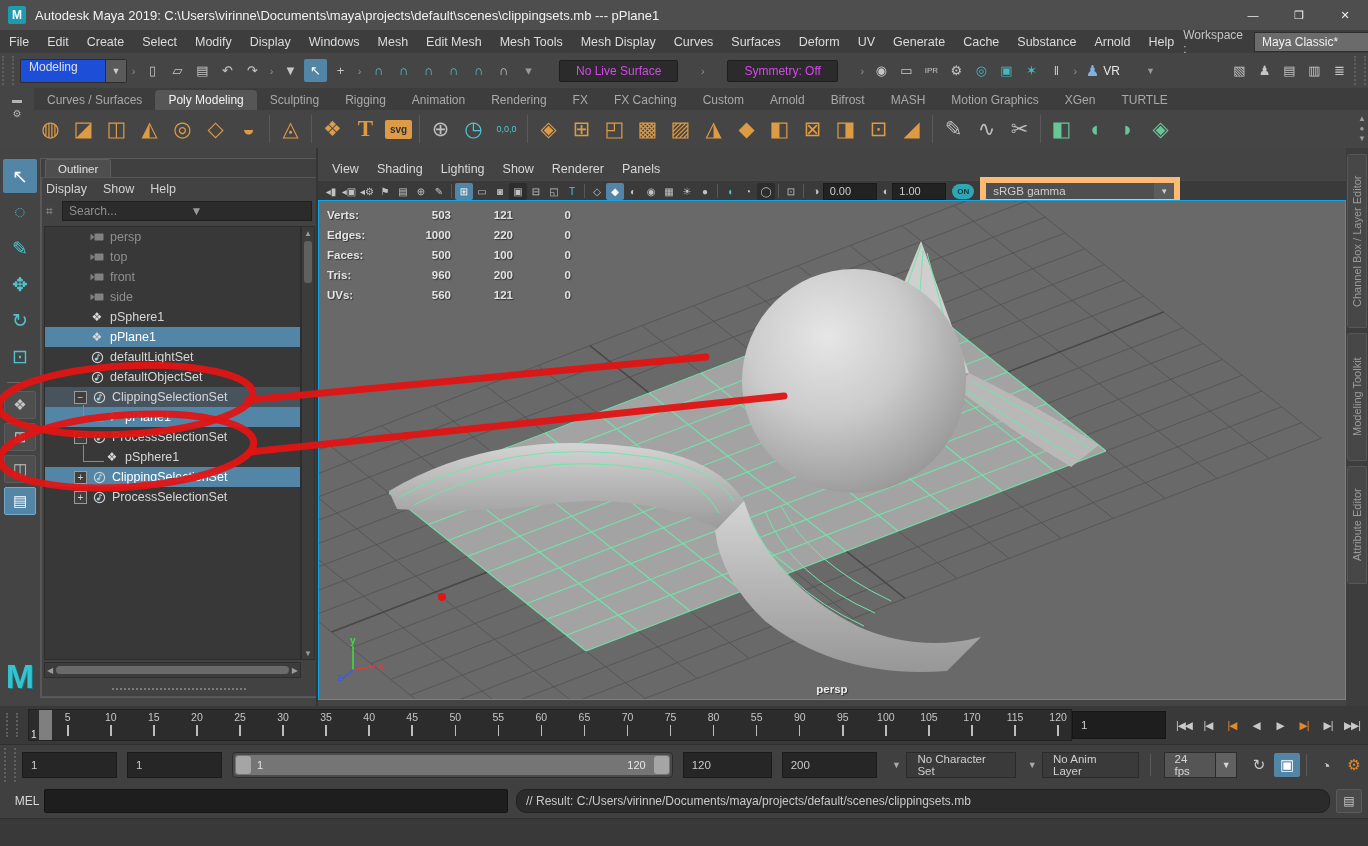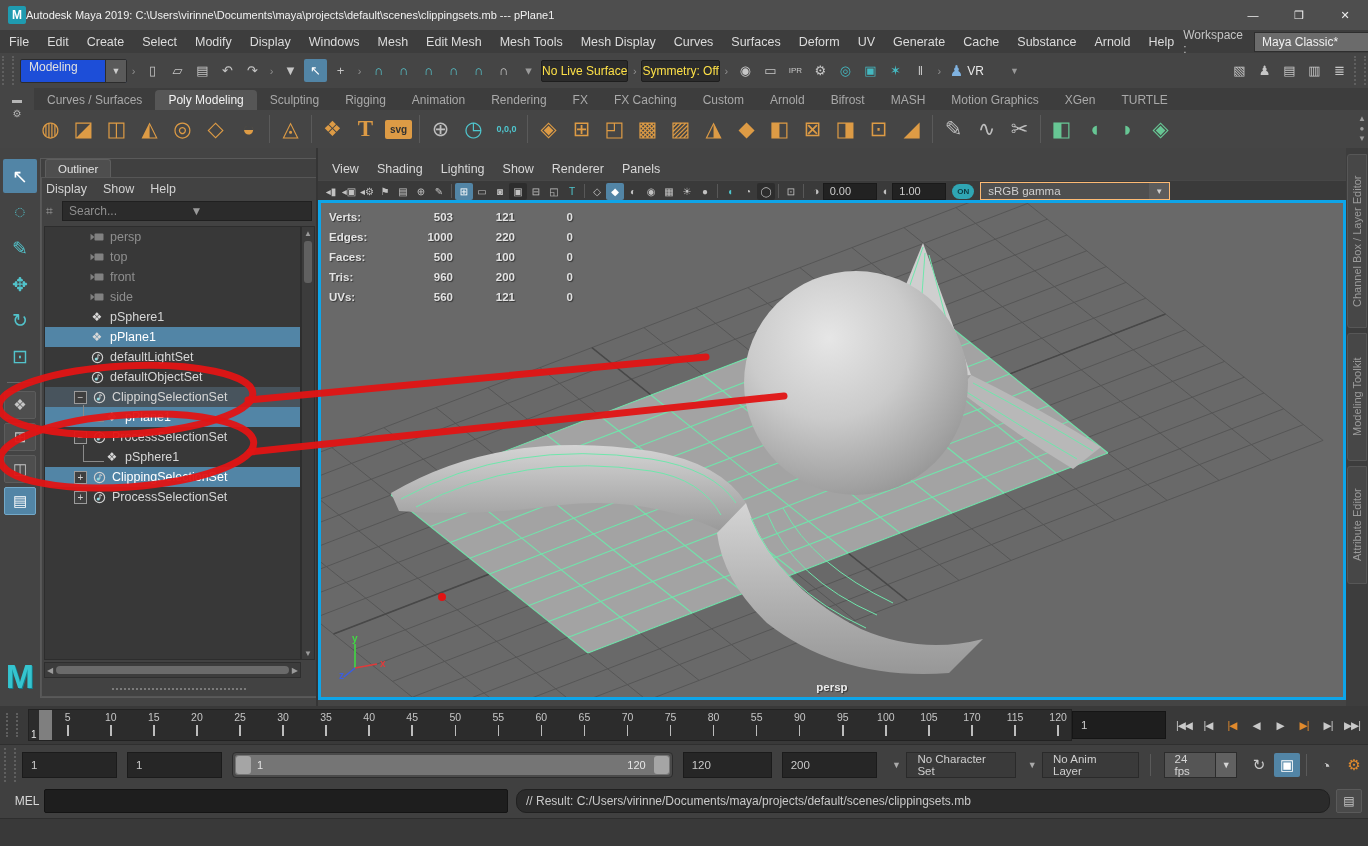--- a/index.html
+++ b/index.html
@@ -3,56 +3,56 @@
 <meta charset="utf-8">
 <style>
   html,body{margin:0;padding:0;}
   body{width:1368px;height:846px;position:relative;overflow:hidden;background:#3b3b3b;
        font-family:"Liberation Sans",sans-serif;color:#ccc;font-size:12px;-webkit-user-select:none;}
   .abs{position:absolute;}
   
   .titlebar{top:0;left:0;right:0;height:30px;background:#4e4e4e;display:flex;align-items:center;border-bottom:1px solid #343434;}
   .maya-badge{width:18px;height:18px;margin-left:8px;background:#1f9bb0;color:#fff;font-weight:bold;font-size:12px;
               display:flex;align-items:center;justify-content:center;border-radius:2px;}
-  .title-text{color:#f1f1f1;font-size:11px;white-space:nowrap;}
+  .title-text{margin-left:9px;color:#f1f1f1;font-size:13px;white-space:nowrap;}
   .win-controls{margin-left:auto;display:flex;height:100%;}
   .win-btn{width:46px;height:100%;display:flex;align-items:center;justify-content:center;color:#eee;font-size:11px;}
   
   .menubar{top:30px;left:0;right:0;height:23px;background:#3d3d3d;display:flex;align-items:center;border-bottom:1px solid #323232;}
   .mi{padding:0 9px;color:#dcdcdc;font-size:12.5px;white-space:nowrap;}
   .ws-wrap{margin-left:auto;display:flex;align-items:center;margin-right:6px;}
   .ws-label{color:#c5c5c5;margin-right:6px;}
   .ws-dd{width:210px;height:18px;background:#6b6b6b;border:1px solid #2e2e2e;display:flex;align-items:center;color:#f0f0f0;}
   .ws-dd span{padding-left:7px;flex:1;}
   
   .statusline{top:53px;left:0;right:0;height:35px;background:#454545;display:flex;align-items:center;border-bottom:1px solid #383838;}
   .rail{width:8px;align-self:stretch;margin:3px 2px;border-left:2px dotted #5f5f5f;border-right:2px dotted #5f5f5f;}
   .sl-dd{height:22px;background:#1d4ed8;border:1px solid #2c2c2c;display:flex;margin-left:4px;border-radius:2px;}
   .sl-dd .txt{padding:0 8px;color:#e0e0e0;min-width:68px;}
   .sl-dd .arr{width:20px;height:100%;background:#5a5a5a;color:#ccc;font-size:9px;display:flex;align-items:center;justify-content:center;border-left:1px solid #2c2c2c;}
   .sl-sep{width:13px;color:#909090;font-size:11px;text-align:center;}
   .icn{width:23px;height:23px;display:flex;align-items:center;justify-content:center;color:#c6c6c6;font-size:13px;border-radius:2px;margin:0 1px;}
   .icn.active{background:#5285a6;color:#fff;}
   .icn.small-txt{font-size:8px;font-weight:normal;letter-spacing:0;}
-  .chip{height:20px;background:#2b2b2b;border:1px solid #1e1e1e;border-radius:2px;color:#fde047;display:flex;align-items:center;padding:0 0;margin:0 0;font-size:12px;}
+  .chip{height:20px;background:#2b2b2b;border:1px solid #1e1e1e;border-radius:2px;color:#d946ef;display:flex;align-items:center;padding:0 16px;margin:0 18px;font-size:12px;}
   .vr-chip{display:flex;align-items:center;margin:0 4px;color:#e8e8e8;}
   .vr-chip .person{color:#7fb2e0;font-size:15px;margin-right:4px;}
   .vr-chip .arr{color:#999;font-size:9px;margin-left:26px;}
   .spacer{flex:1;}
   
   .shelf{top:88px;left:0;right:0;height:60px;background:#454545;}
   .shelf-left{position:absolute;left:0;top:0;bottom:0;width:34px;display:flex;flex-direction:column;align-items:center;padding-top:4px;}
   .shelf-left .mini{width:18px;height:14px;color:#b5b5b5;font-size:10px;display:flex;align-items:center;justify-content:center;}
   .shelf-tabs{position:absolute;left:34px;right:0;top:0;height:22px;background:#3d3d3d;display:flex;align-items:flex-end;overflow:hidden;}
   .stab{padding:3px 13px;font-size:12px;color:#a9a9a9;white-space:nowrap;}
   .stab.active{background:#565656;color:#f2f2f2;border-radius:4px 4px 0 0;}
   .shelf-icons{position:absolute;left:34px;right:18px;top:22px;bottom:0;display:flex;align-items:center;overflow:hidden;}
   .shicon{width:33px;height:34px;display:flex;align-items:center;justify-content:center;font-size:21px;color:#dd9b45;flex:none;}
   .shicon.gray{color:#bdbdbd}.shicon.teal{color:#4fc6ce}.shicon.green{color:#67c694}
-  .shicon.tiny{font-size:9px;font-weight:bold;}
+  .shicon.tiny{font-size:9px;font-weight:normal;}
   .shicon.serif{font-family:"Liberation Serif",serif;font-size:23px;font-weight:bold;}
   .shicon.boxed span{background:#dd9b45;color:#323232;font-size:10px;font-weight:bold;padding:4px 5px;border-radius:2px;}
   .sh-sep{width:1px;height:28px;background:#5a5a5a;margin:0 4px;flex:none;}
   .shelf-scroll{position:absolute;right:2px;top:26px;display:flex;flex-direction:column;color:#9a9a9a;font-size:8px;line-height:10px;align-items:center;}
   
   .main{top:148px;left:0;right:0;height:558px;background:#444;}
   .toolbox{position:absolute;left:0;top:0;bottom:0;width:40px;background:#444;display:flex;flex-direction:column;align-items:center;padding-top:10px;}
   .tool{width:34px;height:34px;display:flex;align-items:center;justify-content:center;font-size:19px;color:#cdcdcd;border-radius:2px;margin:1px 0;}
   .tool.active{background:#5285a6;color:#fff;}
   .tool.teal{color:#52c3cb;}
@@ -98,24 +98,24 @@
   .vp-toolbar{position:absolute;left:0;right:0;top:32px;height:20px;background:#3a3a3a;display:flex;align-items:center;padding-left:4px;border-top:1px solid #474747;}
   .vt{width:18px;height:17px;display:flex;align-items:center;justify-content:center;font-size:10px;color:#c2c2c2;border-radius:2px;flex:none;}
   .vt.active{background:#5285a6;color:#fff;}
   .vt.pressed{background:#2d2d2d;}
   .vt.teal{color:#4fc6ce;}
   .vt-sep{width:1px;height:14px;background:#585858;margin:0 3px;flex:none;}
   .expo{display:flex;align-items:center;margin-left:6px;}
   .expo .ic{color:#c2c2c2;font-size:11px;margin-right:3px;}
   .expo .val{width:46px;height:15px;background:#222;border:1px solid #1a1a1a;color:#ccc;font-size:11px;display:flex;align-items:center;padding-left:6px;}
   .onchip{width:22px;height:15px;background:#2fa6b4;border-radius:8px;color:#0c3a40;font-size:8px;font-weight:bold;display:flex;align-items:center;justify-content:center;margin-left:6px;}
-  .gamma-dd{width:188px;height:16px;background:#4f4f4f;border:1px solid #fdba74;display:flex;align-items:center;color:#cfcfcf;font-size:11.5px;margin-left:6px;}
+  .gamma-dd{width:188px;height:16px;background:#4f4f4f;border:6px solid #fdba74;display:flex;align-items:center;color:#cfcfcf;font-size:11.5px;margin-left:6px;}
   .gamma-dd span{flex:1;padding-left:7px;}
   .gamma-arr{width:20px;height:100%;background:#5c5c5c;font-size:8px;display:flex;align-items:center;justify-content:center;}
-  .vp-canvas{position:absolute;left:0;right:0;top:52px;bottom:6px;background:#0c4a6e;border:3px solid #0ea5e9;overflow:hidden;}
+  .vp-canvas{position:absolute;left:0;right:0;top:52px;bottom:6px;background:#0c4a6e;border:1px solid #0ea5e9;overflow:hidden;}
   #scene{position:absolute;left:0;top:0;}
   .hud{position:absolute;left:8px;top:4px;}
   .hud-row{display:grid;grid-template-columns:64px 60px 62px 58px;height:20px;align-items:center;
            color:#e3e3e3;font-size:11.5px;font-weight:bold;text-shadow:1px 1px 1px rgba(0,0,0,.5);}
   .hud-row .num{text-align:right;}
   .persp-label{position:absolute;bottom:4px;left:0;right:0;text-align:center;color:#ececec;font-weight:bold;font-size:11.5px;text-shadow:1px 1px 1px rgba(0,0,0,.5);}
   .axisw{position:absolute;left:18px;bottom:14px;}
   
   .side-strip{position:absolute;left:1346px;top:0;width:22px;bottom:0;background:#3d3d3d;display:flex;flex-direction:column;align-items:center;padding-top:6px;}
   .vtab{writing-mode:vertical-rl;transform:rotate(180deg);background:#474747;border:1px solid #575757;color:#9c9c9c;

